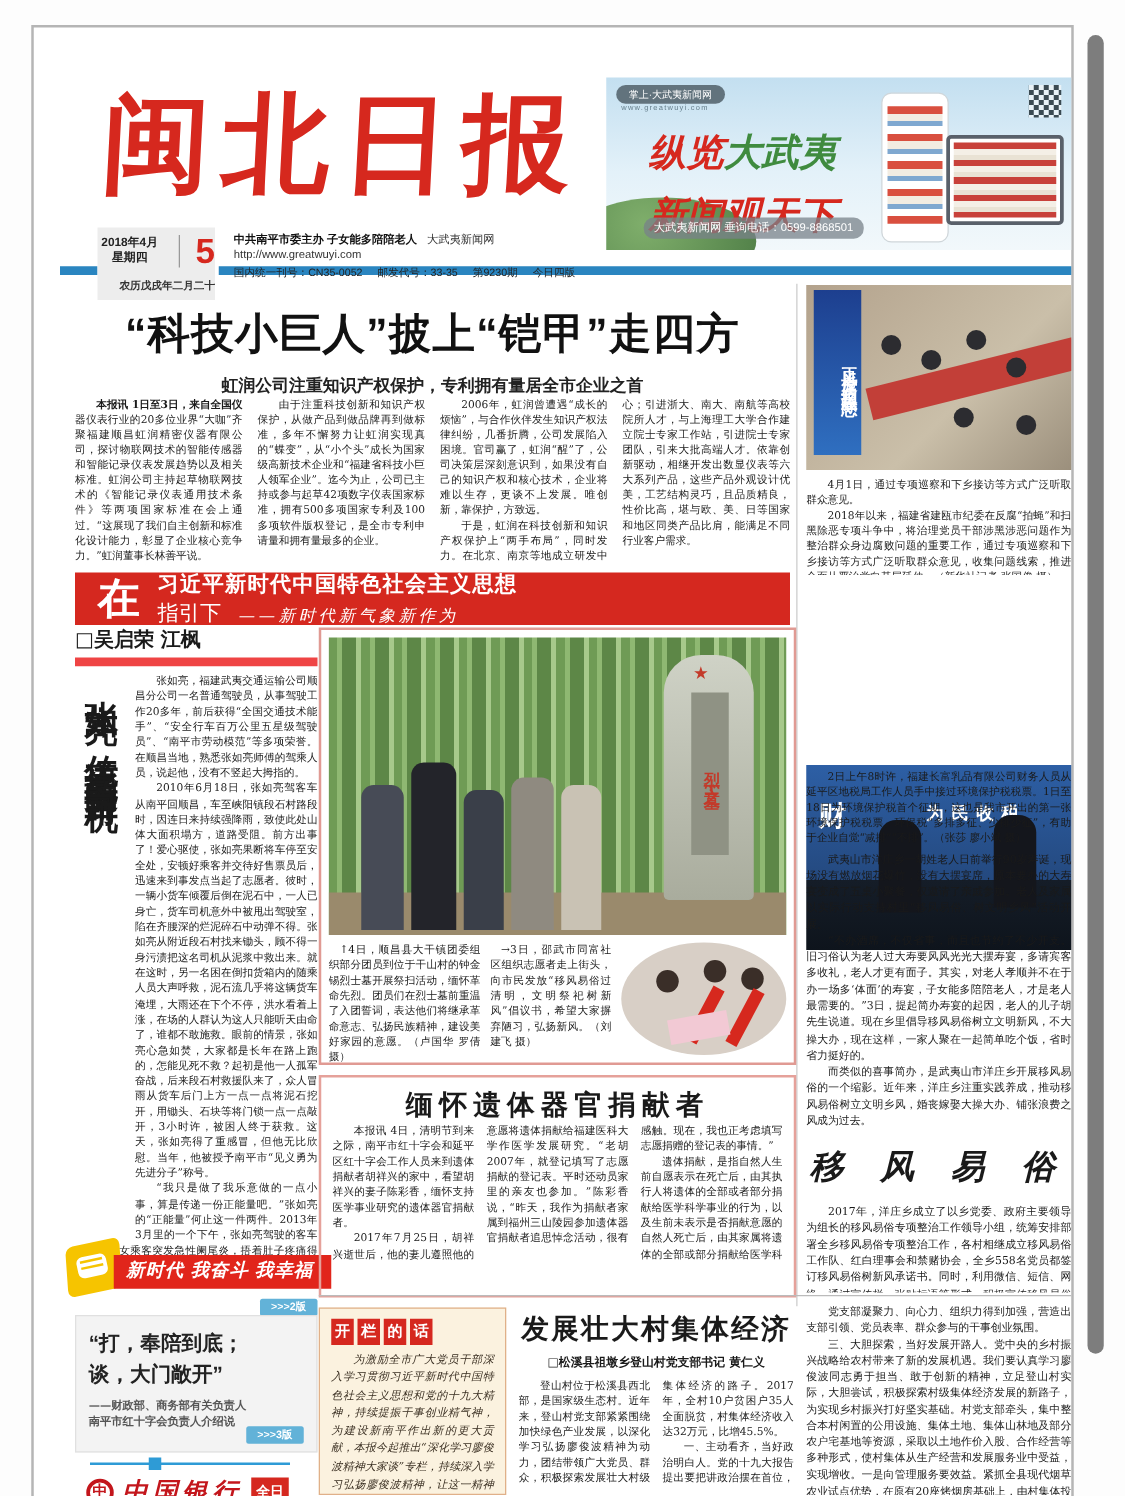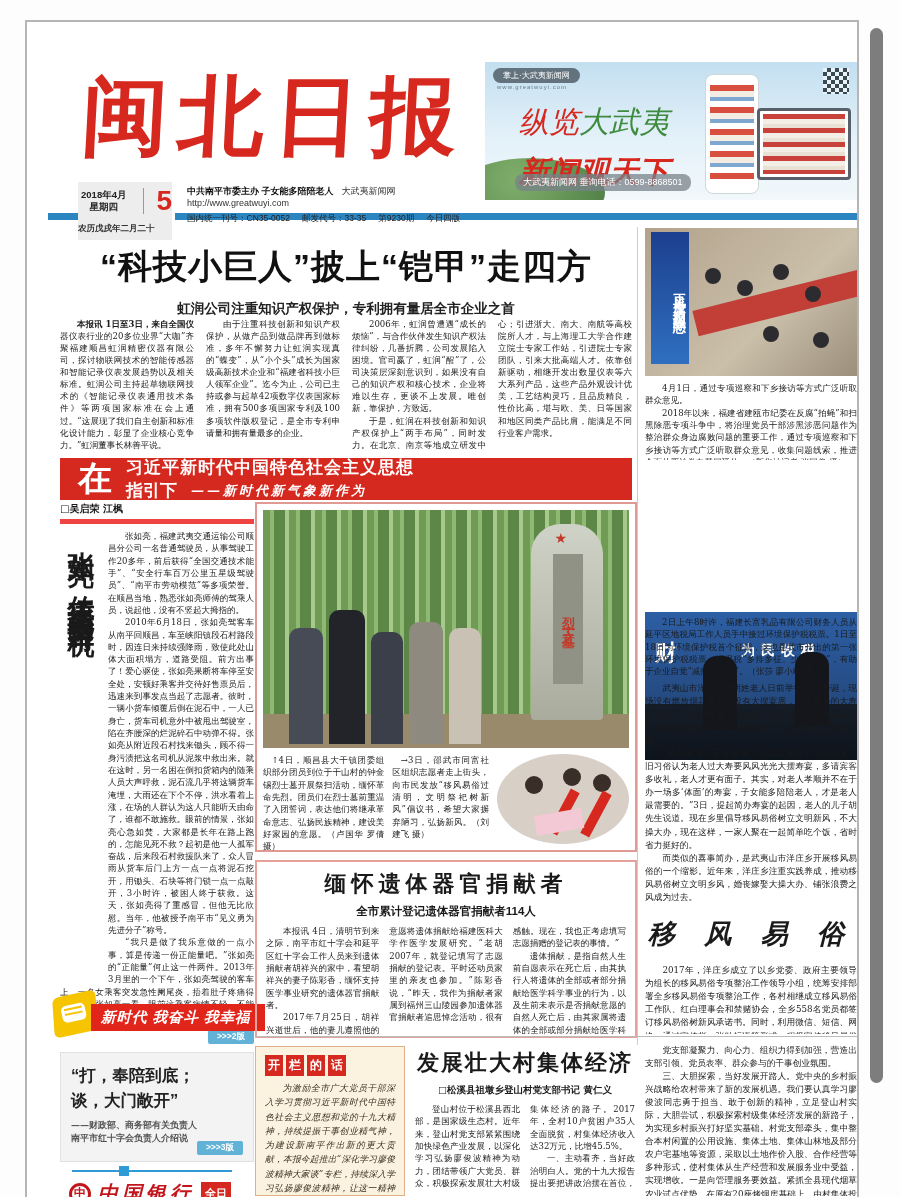--- a/index.html
+++ b/index.html
@@ -14,59 +14,59 @@
   
   #masthead{left:55px;top:34px;width:400px;height:120px;font-size:86px;font-weight:bold;color:#d6281e;
             letter-spacing:10px;line-height:120px;transform:skewX(-3deg);white-space:nowrap;}
   
   #ad{left:458px;top:40px;width:372px;height:138px;background:linear-gradient(180deg,#c3dff0 0%,#e3f1f9 55%,#f2f8fb 100%);overflow:hidden;}
   #ad .hill{position:absolute;left:-30px;bottom:-28px;width:150px;height:70px;border-radius:50%;
             background:radial-gradient(circle at 40% 30%,#7fae6b,#4e7d46);}
   #ad .pill{position:absolute;left:8px;top:6px;background:rgba(80,95,105,.85);color:#fff;font-size:8px;
             padding:2px 10px;border-radius:9px;font-family:"Liberation Sans",sans-serif;}
   #ad .url{position:absolute;left:12px;top:22px;font-size:6px;color:#67808e;letter-spacing:1px;font-family:"Liberation Sans",sans-serif;}
-  #ad .s1{position:absolute;left:34px;top:40px;font-size:30px;font-weight:normal;font-style:italic;white-space:nowrap;}
+  #ad .s1{position:absolute;left:34px;top:40px;font-size:30px;font-weight:bold;font-style:italic;white-space:nowrap;}
   #ad .s1 .red{color:#d6281e;} #ad .s1 .green{color:#3f8b3f;}
   #ad .s2{position:absolute;left:34px;top:90px;font-size:30px;font-weight:bold;font-style:italic;color:#d6281e;white-space:nowrap;}
   #ad .contact{position:absolute;left:30px;top:112px;background:rgba(120,130,138,.75);color:#fff;font-size:9px;
                padding:2px 8px;border-radius:8px;font-family:"Liberation Sans",sans-serif;}
   #ad .phone{position:absolute;left:220px;top:12px;width:52px;height:118px;background:#fff;border:1px solid #cfd6da;border-radius:8px;}
   #ad .phone .scr{position:absolute;left:4px;top:10px;right:4px;bottom:14px;
        background:repeating-linear-gradient(180deg,#d94f3f 0 6px,#f2ece2 6px 12px,#7fa8d0 12px 16px,#fff 16px 22px);}
   #ad .tablet{position:absolute;left:272px;top:46px;width:88px;height:66px;background:#fff;border:3px solid #59606a;border-radius:4px;}
   #ad .tablet .scr{position:absolute;inset:3px;background:repeating-linear-gradient(180deg,#c8413a 0 5px,#f4efe6 5px 10px,#e9e2d4 10px 14px);}
   #ad .qr{position:absolute;right:8px;top:6px;width:26px;height:26px;
        background:repeating-conic-gradient(#3a4a52 0 25%,#e8f2f7 0 50%) 0 0/8px 8px;}
   
   #datebox{left:51px;top:160px;width:94px;height:58px;background:#ededed;font-family:"Liberation Sans",sans-serif;}
   #datebox .row{display:flex;align-items:center;height:38px;gap:13px;}
   #datebox .d1{width:56px;text-align:center;font-size:9.5px;font-weight:bold;line-height:1.3;color:#222;}
   #datebox .sep{width:1px;height:26px;background:#999;}
   #datebox .num{flex:1;text-align:center;font-size:28px;font-weight:bold;color:#d6281e;}
-  #datebox .lunar{text-align:left;font-size:8.5px;font-weight:bold;color:#333;margin-top:3px;}
+  #datebox .lunar{text-align:right;font-size:8.5px;font-weight:bold;color:#333;margin-top:3px;}
   #pubinfo{left:160px;top:163px;width:290px;font-family:"Liberation Sans",sans-serif;}
   #pubinfo .l1{font-size:9px;font-weight:bold;color:#111;margin-bottom:5px;}
   #pubinfo .l1 .site{color:#333;font-weight:normal;margin-left:8px;}
   #pubinfo .l2{font-size:8.5px;color:#222;display:flex;gap:12px;white-space:nowrap;}
   .bluerule{background:#2a85c0;height:7px;top:191px;}
   
   #headline{left:33px;top:222px;width:572px;text-align:center;font-family:"Liberation Sans",sans-serif;}
   #headline .t{font-size:34px;font-weight:bold;letter-spacing:1px;color:#111;white-space:nowrap;}
   #headline .st{font-size:13.5px;font-weight:bold;margin-top:10px;color:#222;}
   
   #lead{left:33px;top:296px;width:572px;height:134px;column-count:4;column-gap:12px;overflow:hidden;
         font-size:8.5px;line-height:1.42;text-align:justify;}
   #lead p{margin:0;text-indent:2em;}
   #lead p.first::first-line{font-weight:bold;}
   
   #pbanner{left:33px;top:436px;width:572px;height:42px;background:#d5281f;color:#fff;display:flex;align-items:center;}
   #pbanner .big{font-size:34px;font-weight:bold;margin:0 14px 0 18px;font-family:"DejaVu Serif",serif;}
   #pbanner .lines{font-family:"Liberation Sans",sans-serif;}
   #pbanner .l1{font-size:17px;font-weight:bold;letter-spacing:1px;}
-  #pbanner .l2{font-size:17px;font-weight:bold;display:flex;align-items:center;gap:14px;}
+  #pbanner .l2{font-size:17px;font-weight:normal;display:flex;align-items:flex-end;gap:14px;}
   #pbanner .callig{font-family:"DejaVu Serif",serif;font-style:italic;font-size:13px;letter-spacing:3px;}
   
   .vrule{width:1px;background:#ccc;}
   .hrule{height:1px;background:#bbb;}
   
   .rc{left:618px;width:212px;}
   .photo{position:relative;overflow:hidden;}
   #photo1{top:206px;height:148px;background:linear-gradient(135deg,#b3a28c,#cabfa9 60%,#9b8f7c);}
   #photo1 .banner{position:absolute;left:6px;top:4px;width:38px;height:132px;
       background:linear-gradient(180deg,#1d3f8f,#2f6fc0);color:#fff;writing-mode:vertical-rl;
@@ -82,21 +82,21 @@
   #photo2 .p{position:absolute;width:34px;height:74px;border-radius:14px 14px 0 0;background:#14161c;}
   #cap2{top:594px;height:62px;overflow:hidden;}
   #yifeng{top:660px;height:352px;overflow:hidden;font-size:8.7px;line-height:1.5;text-align:justify;}
   #yifeng p{margin:0;text-indent:2em;}
   #yifeng .yt{text-align:center;font-size:27px;font-weight:bold;letter-spacing:10px;margin:10px 0;
               font-family:"DejaVu Serif",serif;font-style:italic;text-indent:0;}
   #rbottom{top:1022px;height:152px;overflow:hidden;font-size:8.7px;line-height:1.5;text-align:justify;}
   #rbottom p{margin:0;text-indent:2em;}
   
   #driver{left:33px;top:480px;width:194px;}
-  #driver .byline{font-size:10px;font-weight:bold;border-bottom:5px solid #ef4444;padding-bottom:3px;margin-bottom:6px;}
+  #driver .byline{font-size:16px;font-weight:bold;border-bottom:7px solid #ef4444;padding-bottom:3px;margin-bottom:6px;}
   #driver .vtitle{float:left;width:40px;height:446px;writing-mode:vertical-rl;font-size:27px;font-weight:bold;
                   letter-spacing:4px;margin-right:8px;font-family:"Liberation Sans",sans-serif;}
   #driver .body{font-size:8.5px;line-height:1.45;text-align:justify;height:492px;overflow:hidden;}
   #driver .body p{margin:0;text-indent:2em;}
   .morebtn{display:inline-block;background:#62b2d8;color:#fff;font-size:8.5px;font-weight:bold;
            padding:1px 9px;border-radius:2px;font-family:"Liberation Sans",sans-serif;}
   #driver .btnrow{text-align:right;margin-top:2px;}
   
   #fist{left:26px;top:972px;width:44px;height:40px;transform:rotate(-12deg);}
   #fist .tri{position:absolute;inset:0;background:#f6c400;border-radius:6px;transform:skewX(-8deg);}
@@ -333,21 +333,20 @@
           <div class="hd" style="left:96px;top:20px;"></div>
           <div class="sash" style="left:62px;top:34px;"></div>
           <div class="sash" style="left:94px;top:36px;"></div>
           <div class="paper"></div>
         </div>
       </div>
     </div>
 
     <div id="memorial" class="abs">
       <div class="t">缅怀遗体器官捐献者</div>
-      <div class="st">全市累计登记遗体器官捐献者114人</div>
       <div class="cols">
         <p>本报讯 4日，清明节到来之际，南平市红十字会和延平区红十字会工作人员来到遗体捐献者胡祥兴的家中，看望胡祥兴的妻子陈彩香，缅怀支持医学事业研究的遗体器官捐献者。</p>
         <p>2017年7月25日，胡祥兴逝世后，他的妻儿遵照他的意愿将遗体捐献给福建医科大学作医学发展研究。“老胡2007年，就登记填写了志愿捐献的登记表。平时还动员家里的亲友也参加。”陈彩香说，“昨天，我作为捐献者家属到福州三山陵园参加遗体器官捐献者追思悼念活动，很有感触。现在，我也正考虑填写志愿捐赠的登记表的事情。”</p>
         <p>遗体捐献，是指自然人生前自愿表示在死亡后，由其执行人将遗体的全部或者部分捐献给医学科学事业的行为，以及生前未表示是否捐献意愿的自然人死亡后，由其家属将遗体的全部或部分捐献给医学科学事业的行为。“近年来，随着观念逐渐转变，越来越多的志愿者加入到捐献队伍中来。”南平市红十字会负责人介绍说，从2006年至今，全市累计登记遗体器官捐献者114人，其中，实现遗体捐献21人，眼角膜捐献6人，器官捐献18人。（卢国华）</p>
       </div>
     </div>
 
     <div class="hrule abs" style="left:228px;top:1014px;width:602px;"></div>
 
     <div id="kailan" class="abs">

